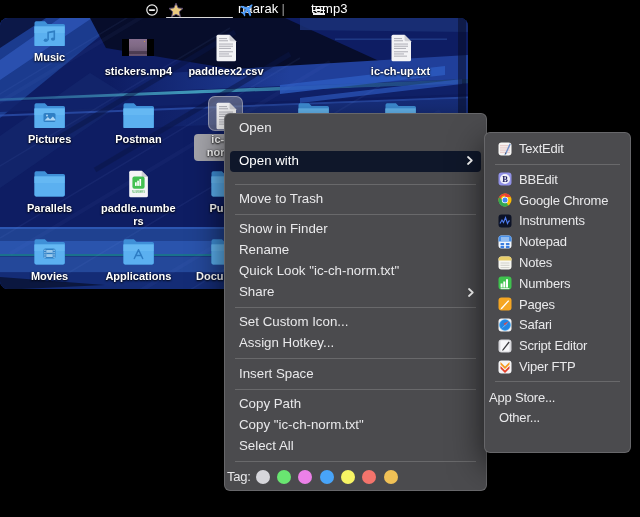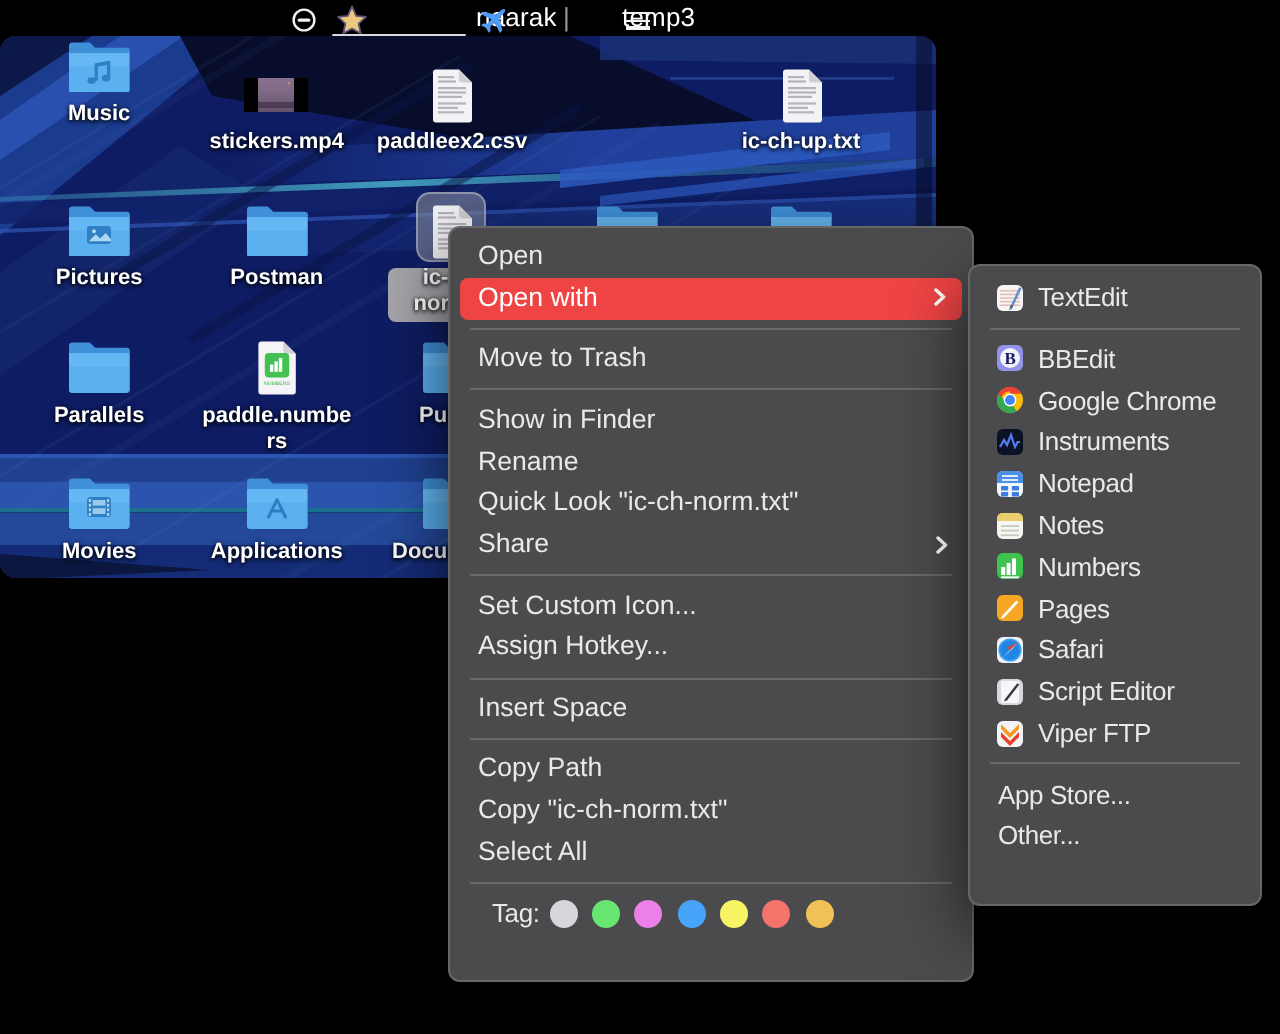--- a/index.html
+++ b/index.html
@@ -21,31 +21,31 @@
   .ico{height:29px;display:flex;align-items:center;justify-content:center;}
   .lbl{margin-top:3px;font-size:11px;font-weight:bold;color:#fff;line-height:13px;
        text-shadow:0 1px 2px rgba(0,0,0,0.9), 0 0 2px rgba(0,0,0,0.6);}
 
   
   .menu{position:absolute;background:#4b4b4e;border:1px solid rgba(255,255,255,0.16);
         border-radius:6px;box-shadow:0 12px 34px rgba(0,0,0,0.65);
         box-sizing:border-box;padding:4.5px 0 3px;z-index:10;}
   .mi{height:20.8px;line-height:20.8px;color:#e9e9eb;font-size:13.3px;letter-spacing:0;
       padding:0 10px 0 14px;position:relative;white-space:nowrap;}
-  .mi.hl{background:#ef4444;margin:0 5px;padding:0 5px 0 9px;border-radius:4px;color:#fff;}
+  .mi.hl{background:#0f172a;margin:12px 5px;padding:0 5px 0 9px;border-radius:4px;color:#fff;}
   .sep{height:1px;background:rgba(255,255,255,0.17);margin:4.35px 10px;}
   .chev{position:absolute;right:12px;top:5.7px;width:6px;height:9px;}
   .mi.hl .chev{right:8px;}
 
   .smi{height:20.8px;display:flex;align-items:center;color:#e9e9eb;font-size:13px;
        letter-spacing:-0.2px;padding:0 8px 0 13px;white-space:nowrap;}
   .smi svg{margin-right:7px;flex:none;}
 
   .tagrow{height:20.8px;display:flex;align-items:center;color:#e9e9eb;font-size:13px;
-          padding-left:21px;letter-spacing:-0.2px;}
+          padding-left:2px;letter-spacing:-0.2px;}
   .dot{width:14px;height:14px;border-radius:50%;margin-left:7.3px;flex:none;}
   .dot:first-of-type{margin-left:5px;}
 </style>
 </head>
 <body>
 
 <div id="menubar">
   <svg class="abs" style="left:146px;top:4px" width="12" height="12" viewBox="0 0 12 12">
     <circle cx="6" cy="6" r="5.2" fill="none" stroke="#f2f2f2" stroke-width="1.2"></circle>
     <rect x="2.8" y="5.2" width="6.4" height="1.7" rx="0.8" fill="#f2f2f2"></rect>
@@ -454,15 +454,15 @@
       <rect x="0.5" y="0.5" width="13" height="13" rx="3" fill="#d8d8dc"></rect>
       <rect x="2.5" y="1.5" width="9" height="11" rx="1" fill="#f7f7f9"></rect>
       <path d="M4.5 10.5 L10.6 2.6 l1 0.8 -6.1 7.9 -1.5 0.5 z" fill="#3c3c40"></path>
     </svg>Script Editor</div>
   <div class="smi"><svg width="14" height="14" viewBox="0 0 14 14">
       <rect x="0.5" y="0.5" width="13" height="13" rx="3" fill="#f4f4f6"></rect>
       <path d="M2.5 2 L7 6.5 L11.5 2 L11.5 4.5 L7 9 L2.5 4.5 Z" fill="#f59a20"></path>
       <path d="M2.5 6 L7 10.5 L11.5 6 L11.5 8.5 L7 13 L2.5 8.5 Z" fill="#e5402a"></path>
     </svg>Viper FTP</div>
   <div class="sep"></div>
-  <div class="smi" style="padding-left:14px">App Store...</div>
+  <div class="smi" style="padding-left:4px">App Store...</div>
   <div class="smi" style="padding-left:14px">Other...</div>
 </div>
 
 </body></html>

